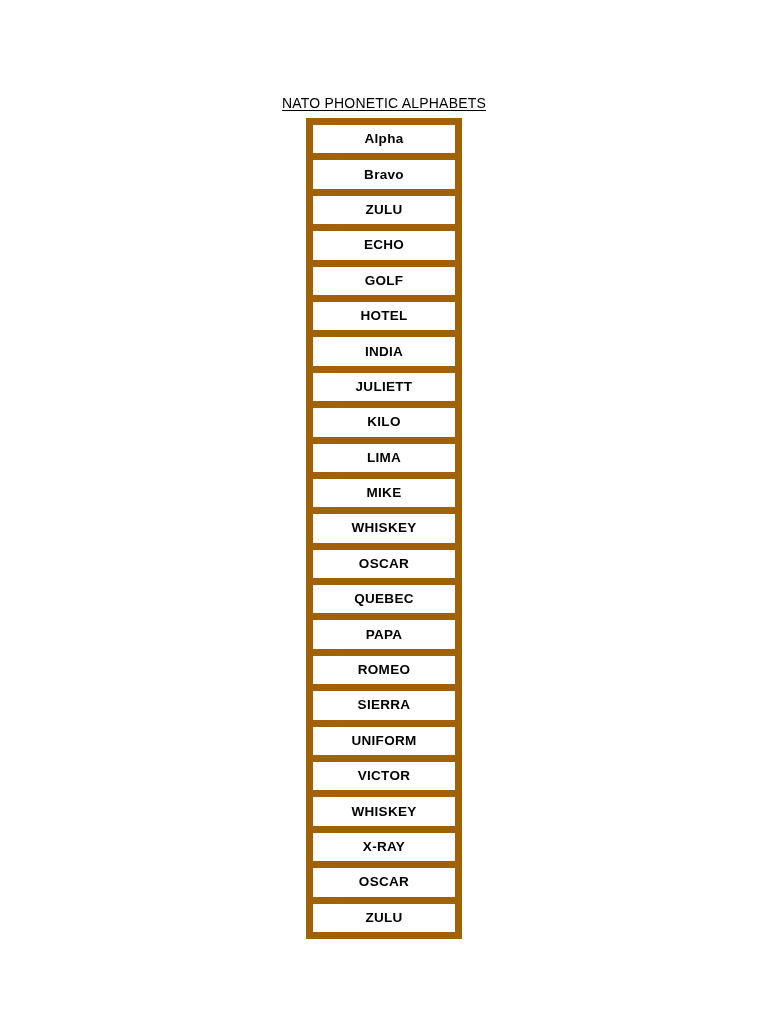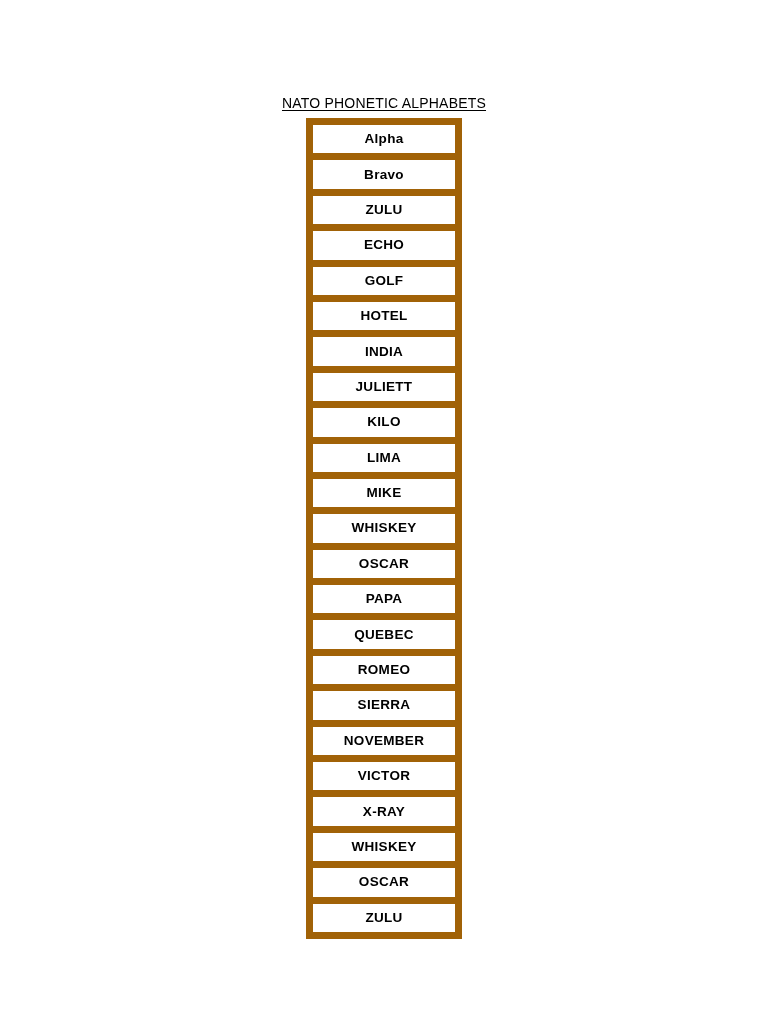--- a/index.html
+++ b/index.html
@@ -102,42 +102,42 @@
         <tr>
             <td>MIKE</td>
           </tr>
         <tr>
             <td>WHISKEY</td>
           </tr>
         <tr>
             <td>OSCAR</td>
           </tr>
         <tr>
-            <td>PAPA</td>
+            <td>QUEBEC</td>
           </tr>
         <tr>
-            <td>QUEBEC</td>
+            <td>PAPA</td>
           </tr>
         <tr>
             <td>ROMEO</td>
           </tr>
         <tr>
             <td>SIERRA</td>
           </tr>
         <tr>
-            <td>NOVEMBER</td>
+            <td>UNIFORM</td>
           </tr>
         <tr>
             <td>VICTOR</td>
           </tr>
         <tr>
-            <td>X-RAY</td>
+            <td>WHISKEY</td>
           </tr>
         <tr>
-            <td>WHISKEY</td>
+            <td>X-RAY</td>
           </tr>
         <tr>
             <td>OSCAR</td>
           </tr>
         <tr>
             <td>ZULU</td>
           </tr>
       </tbody>
     </table>
   </div>

